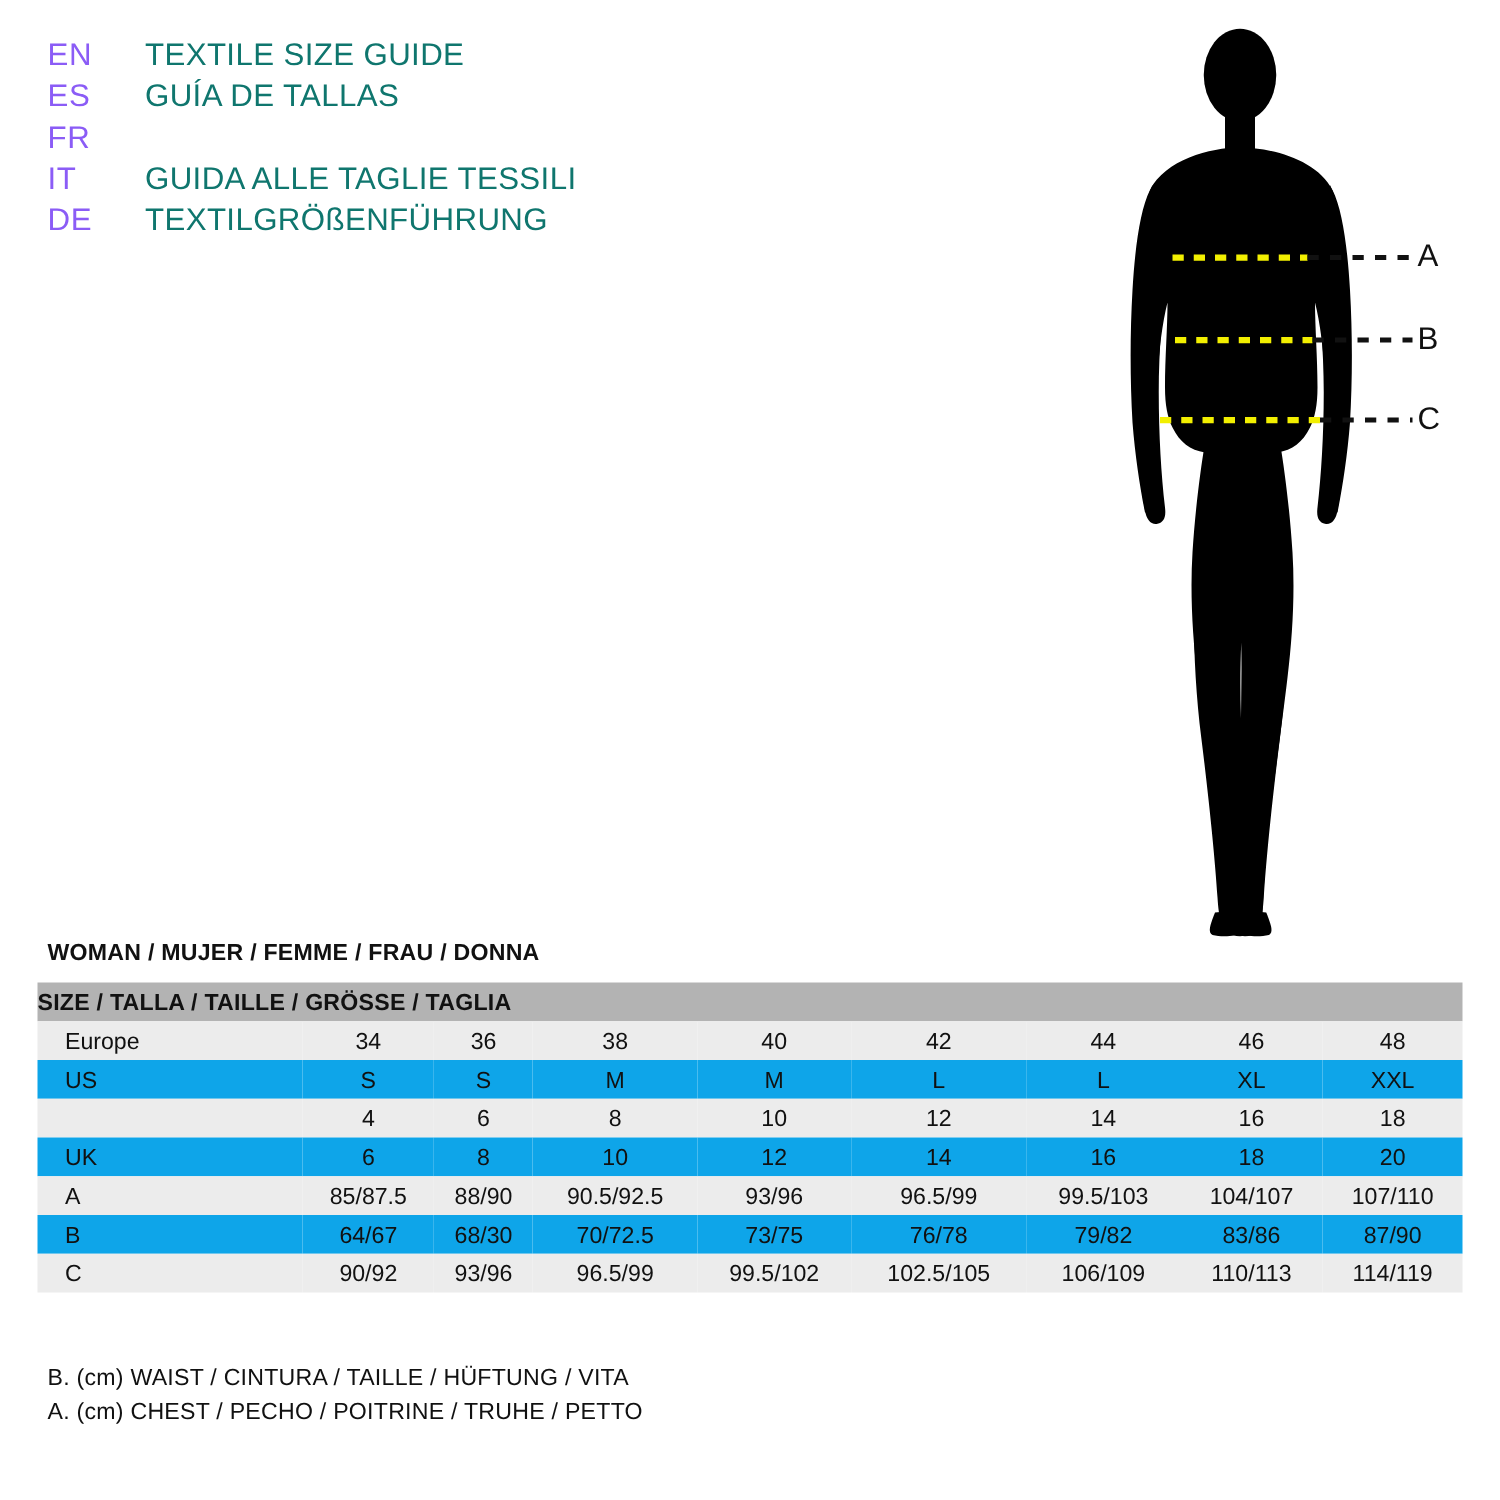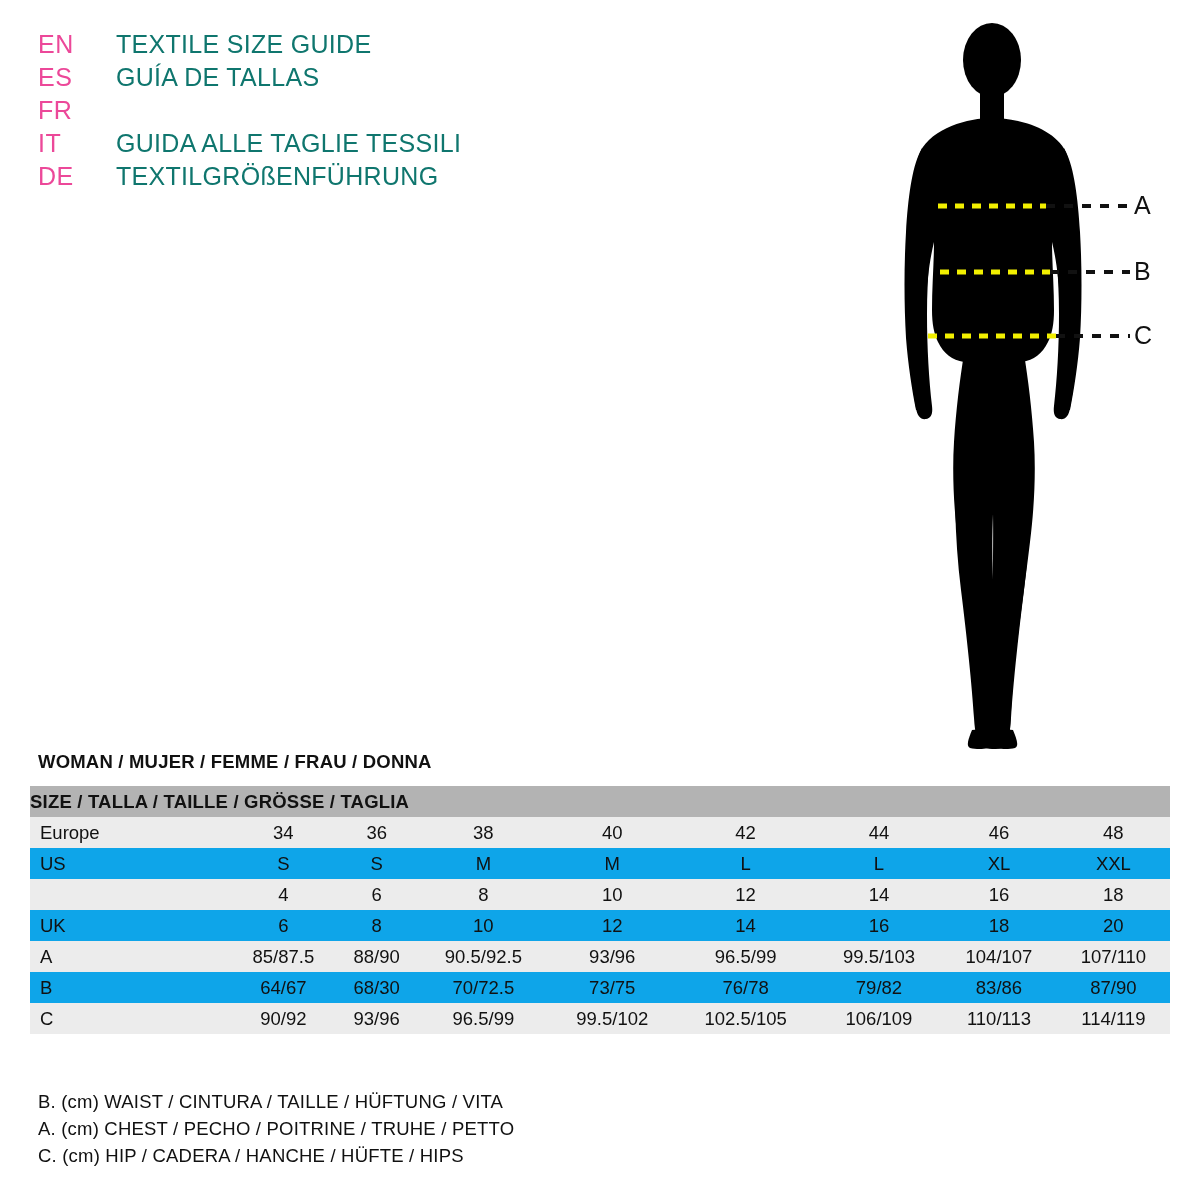--- a/index.html
+++ b/index.html
@@ -25,21 +25,21 @@
   }
   .lang-row {
     display: flex;
     align-items: baseline;
     height: 33px;
   }
   .lang-code {
     width: 78px;
     font-size: 25px;
     letter-spacing: 0.5px;
-    color: #ec4899;
+    color: #8b5cf6;
   }
   .lang-title {
     font-size: 25px;
     letter-spacing: 0.3px;
     color: #0f766e;
     white-space: nowrap;
   }
 
   
   #figure-wrap {
@@ -83,21 +83,21 @@
   #size-table td, #size-table th {
     padding: 0;
     margin: 0;
     height: 31px;
     line-height: 31px;
     font-weight: normal;
     text-align: center;
   }
   #size-table .rowhead {
     text-align: left;
-    padding-left: 10px;
+    padding-left: 22px;
     width: 190px;
   }
   #size-table tr.head td {
     background: #b3b3b3;
     font-weight: bold;
     text-align: left;
     letter-spacing: 0.2px;
   }
   #size-table tr.shade td {
     background: #ececec;
@@ -349,14 +349,13 @@
       <td>106/109</td>
       <td>110/113</td>
       <td>114/119</td>
     </tr>
   </tbody>
 </table>
 
 <div id="legend">
   <div>B. (cm) WAIST / CINTURA / TAILLE / HÜFTUNG / VITA</div>
   <div>A. (cm) CHEST / PECHO / POITRINE / TRUHE / PETTO</div>
-  <div>C. (cm) HIP / CADERA / HANCHE / HÜFTE / HIPS</div>
 </div>
 
 </body></html>

